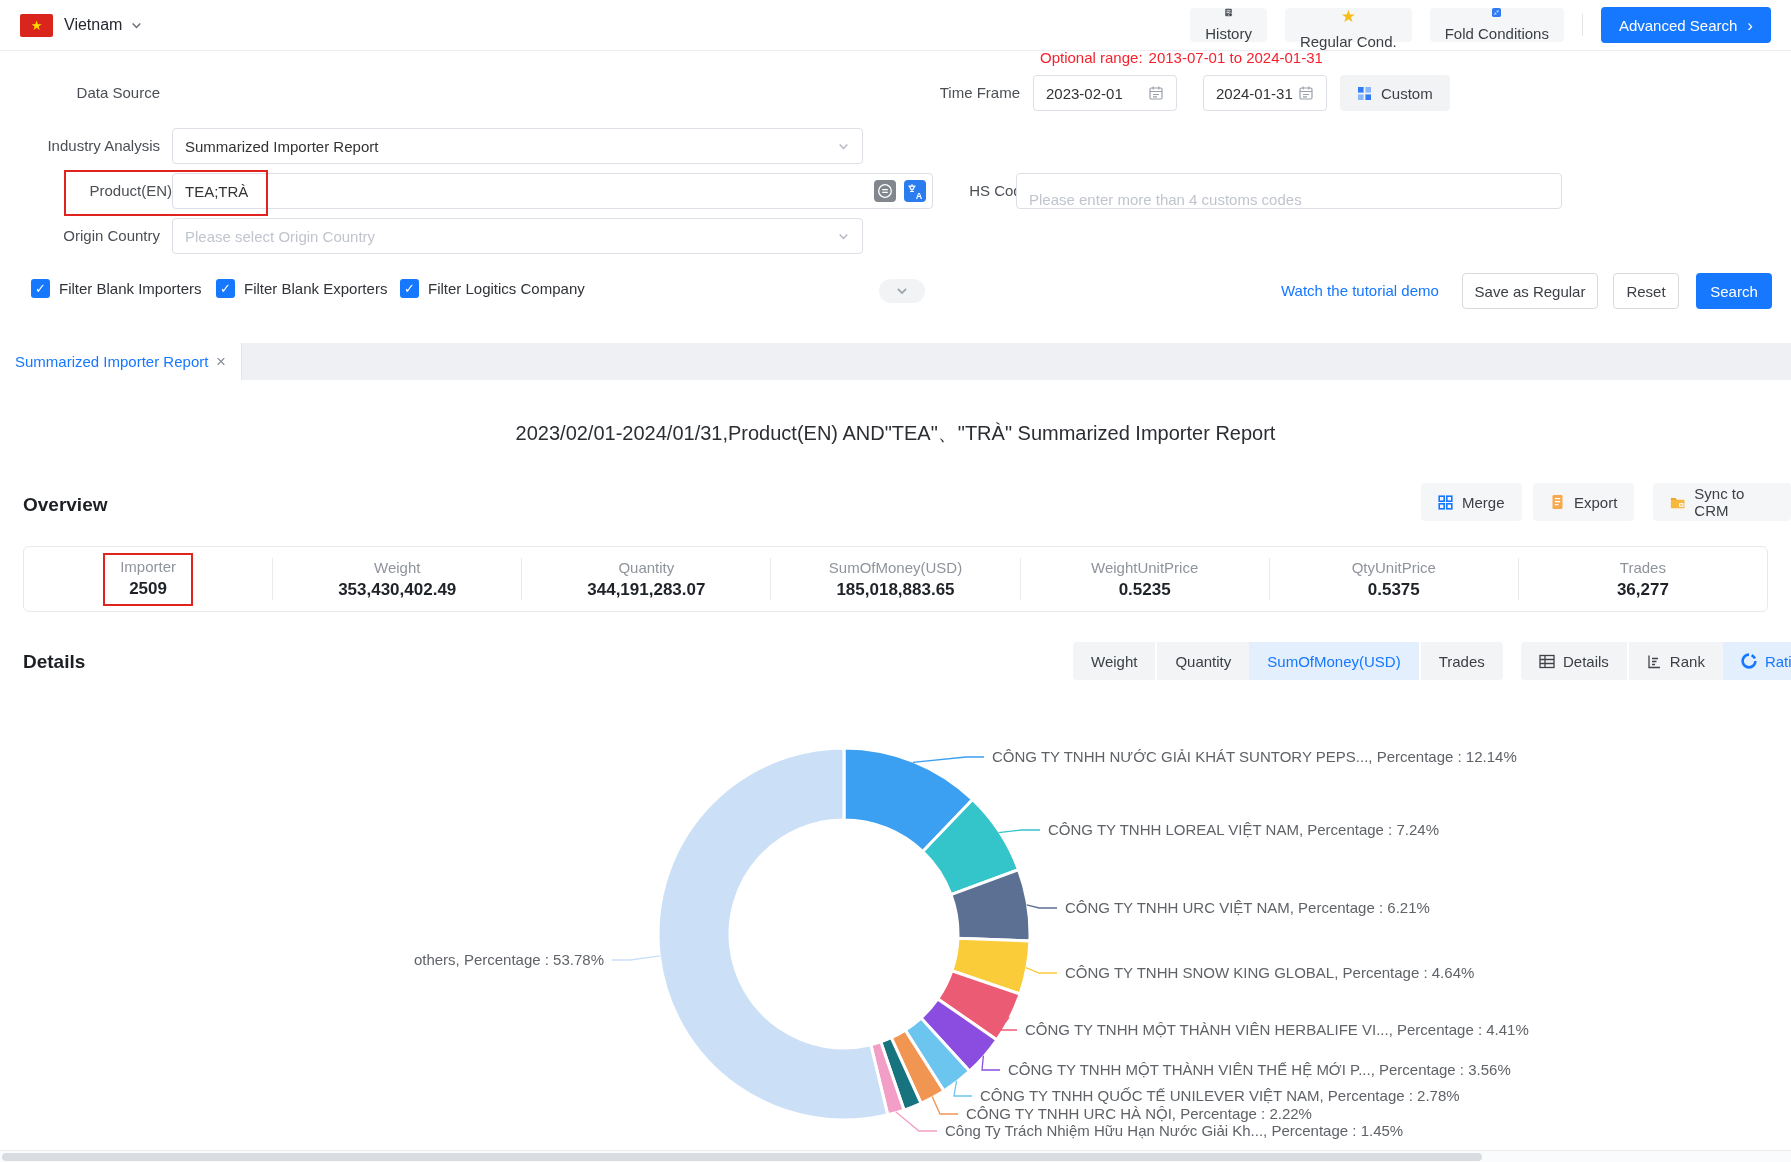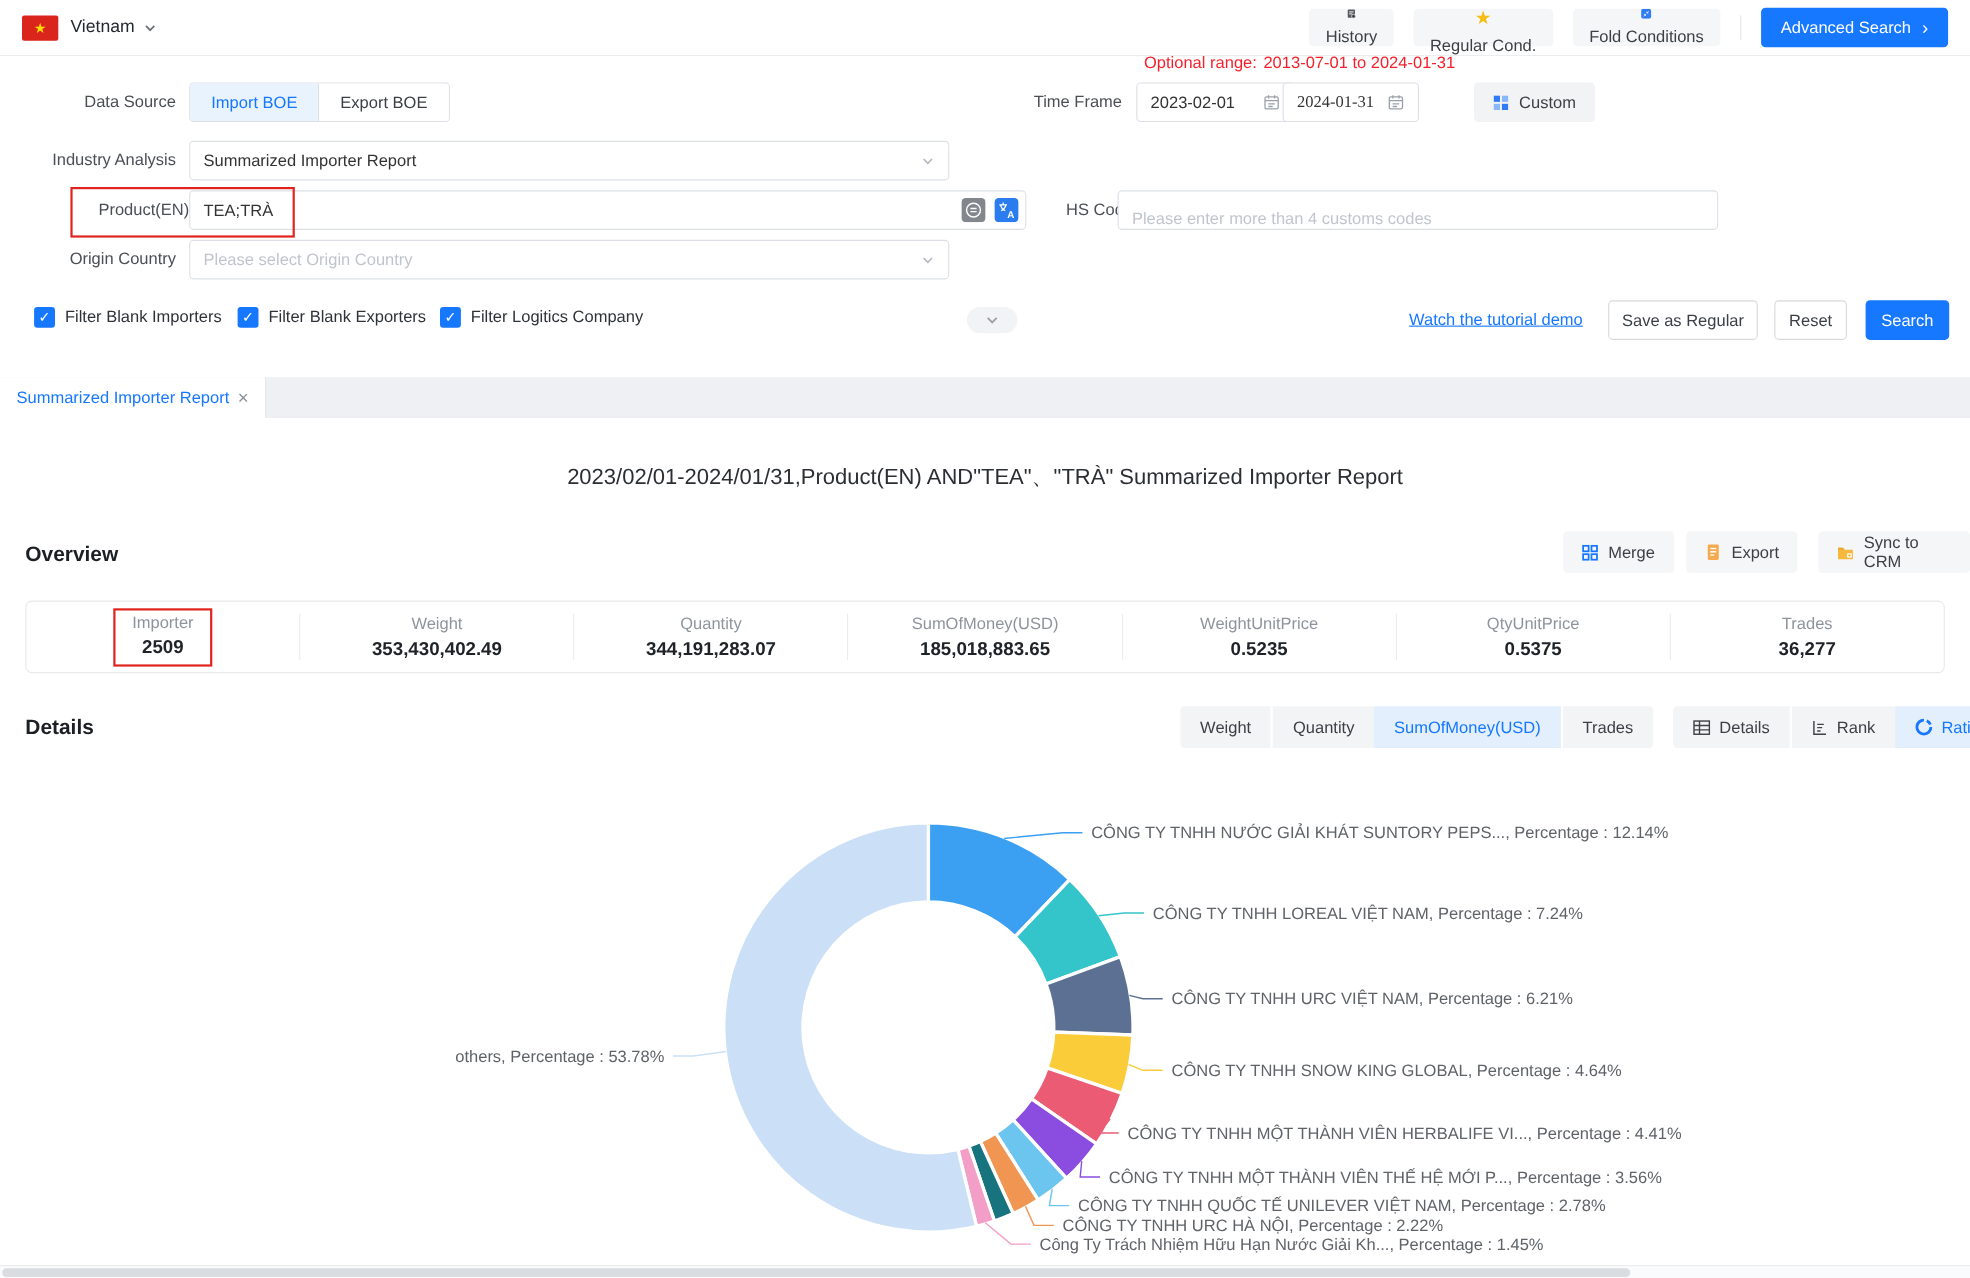--- a/index.html
+++ b/index.html
@@ -126,39 +126,35 @@
     <span class="tb-divider"></span>
     <span class="adv-btn">
       <span>Advanced Search</span>
       <span class="adv-chev">›</span>
     </span>
   </header>
 
   <section class="form-area">
 
     <div class="flabel" style="left:0;top:24px;">Data Source</div>
-    <div class="seg">
-      <span class="seg-item active">Import BOE</span>
-      <span class="seg-item">Export BOE</span>
-    </div>
 
     <div class="optional-range">
       <span>Optional range:</span><b>2013-07-01 to 2024-01-31</b>
     </div>
     <div class="flabel" style="left:880px;top:24px;width:140px;">Time Frame</div>
     <div class="field" style="left:1033px;top:24px;width:144px;">
       <span>2023-02-01</span>
       <span class="chev">
         <svg width="16" height="16" viewBox="0 0 16 16" fill="none" stroke="#9aa1ab" stroke-width="1.2">
             <rect x="2" y="3" width="12" height="11" rx="1.5"></rect>
             <path d="M2 6.5h12M5.2 1.5v3M10.8 1.5v3M5 9.5h6M5 11.8h4"></path>
           </svg>
       </span>
     </div>
-    <div class="field" style="left:1166px;top:24px;width:124px;font-family:Liberation Serif, serif;">
+    <div class="field" style="left:1203px;top:24px;width:124px;">
       <span>2024-01-31</span>
       <span class="chev">
         <svg width="16" height="16" viewBox="0 0 16 16" fill="none" stroke="#9aa1ab" stroke-width="1.2">
             <rect x="2" y="3" width="12" height="11" rx="1.5"></rect>
             <path d="M2 6.5h12M5.2 1.5v3M10.8 1.5v3M5 9.5h6M5 11.8h4"></path>
           </svg>
       </span>
     </div>
     <div class="action-btn" style="left:1340px;top:24px;height:36px;background:#f2f3f5;">
       <svg width="15" height="15" viewBox="0 0 15 15">
@@ -231,21 +227,21 @@
       <span class="cb">
           <i>✓</i>
         </span>
       <span>Filter Logitics Company</span>
     </label>
     <span class="expand-pill">
       <svg width="14" height="14" viewBox="0 0 12 12" fill="none" stroke="#9aa0a8" stroke-width="1.4">
           <path d="M2.5 4.2 L6 7.8 L9.5 4.2"></path>
         </svg>
     </span>
-    <span class="link" style="left:1281px;top:222px;text-decoration:underline;">Watch the tutorial demo</span>
+    <span class="link" style="left:1281px;top:222px;">Watch the tutorial demo</span>
     <span class="btn-outline" style="left:1462px;top:222px;width:136px;">Save as Regular</span>
     <span class="btn-outline" style="left:1613px;top:222px;width:66px;">Reset</span>
     <span class="btn-primary" style="left:1696px;top:222px;width:76px;">Search</span>
   </section>
 
   <div class="tabstrip">
     <div class="tab-active">
       <span>Summarized Importer Report</span>
       <span class="tab-close">×</span>
     </div>

